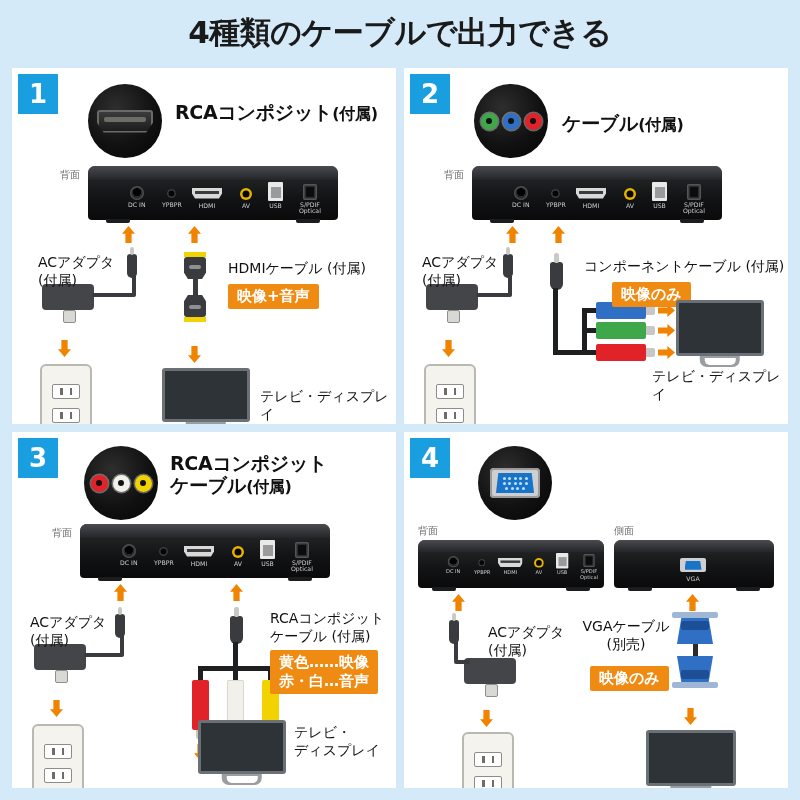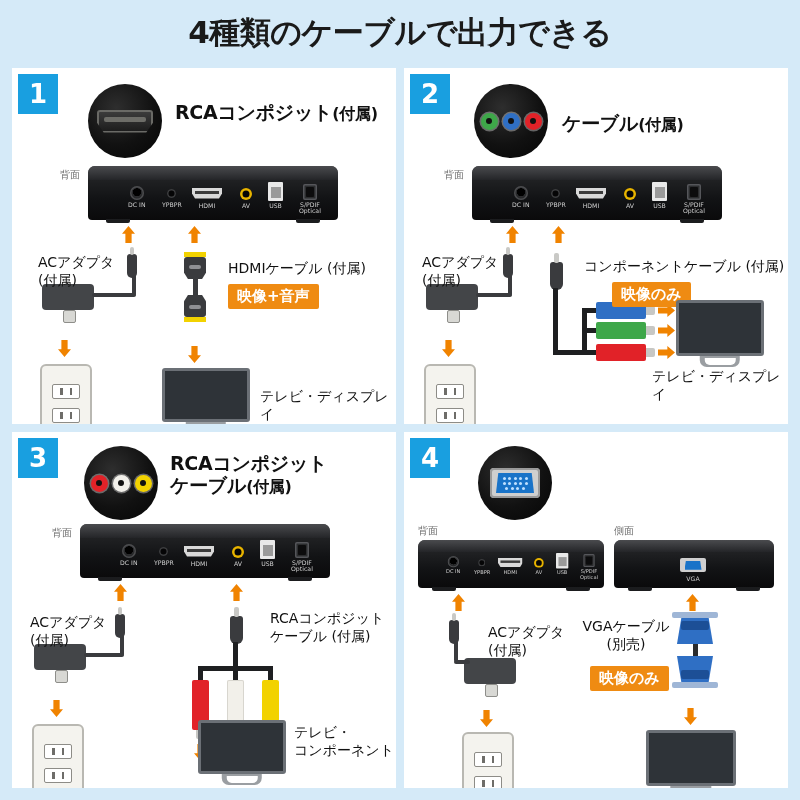--- a/index.html
+++ b/index.html
@@ -484,27 +484,29 @@
         <div class="rplug" style="left:30px;top:72px;background:#e12228;"></div>
         <div class="rplug" style="left:65px;top:72px;background:#f2f0ea;box-shadow:inset 0 0 0 1px #d8d6cf;"></div>
         <div class="rplug" style="left:100px;top:72px;background:#f2d200;"></div>
         <div class="arr-down" style="left:32px;top:136px;"></div>
         <div class="arr-down" style="left:67px;top:136px;"></div>
         <div class="arr-down" style="left:102px;top:136px;"></div>
       </div>
 
       <div class="cap" style="left:258px;top:178px;">RCAコンポジット
 ケーブル (付属)</div>
+      <div class="badge" style="left:258px;top:218px;">黄色……映像
+赤・白…音声</div>
 
       <div class="tv" style="left:186px;top:288px;width:88px;height:54px;">
         <div class="screen"></div>
         <div class="stand"></div>
       </div>
       <div class="cap" style="left:282px;top:292px;">テレビ・
-コンポーネント</div>
+ディスプレイ</div>
     </div>
 
     <div class="card">
       <div class="num">4</div>
 
       <div class="photo" style="left:74px;top:14px;">
         <div class="vga-glyph">
           <div class="vga-port">
             <span>
                 <b></b>

